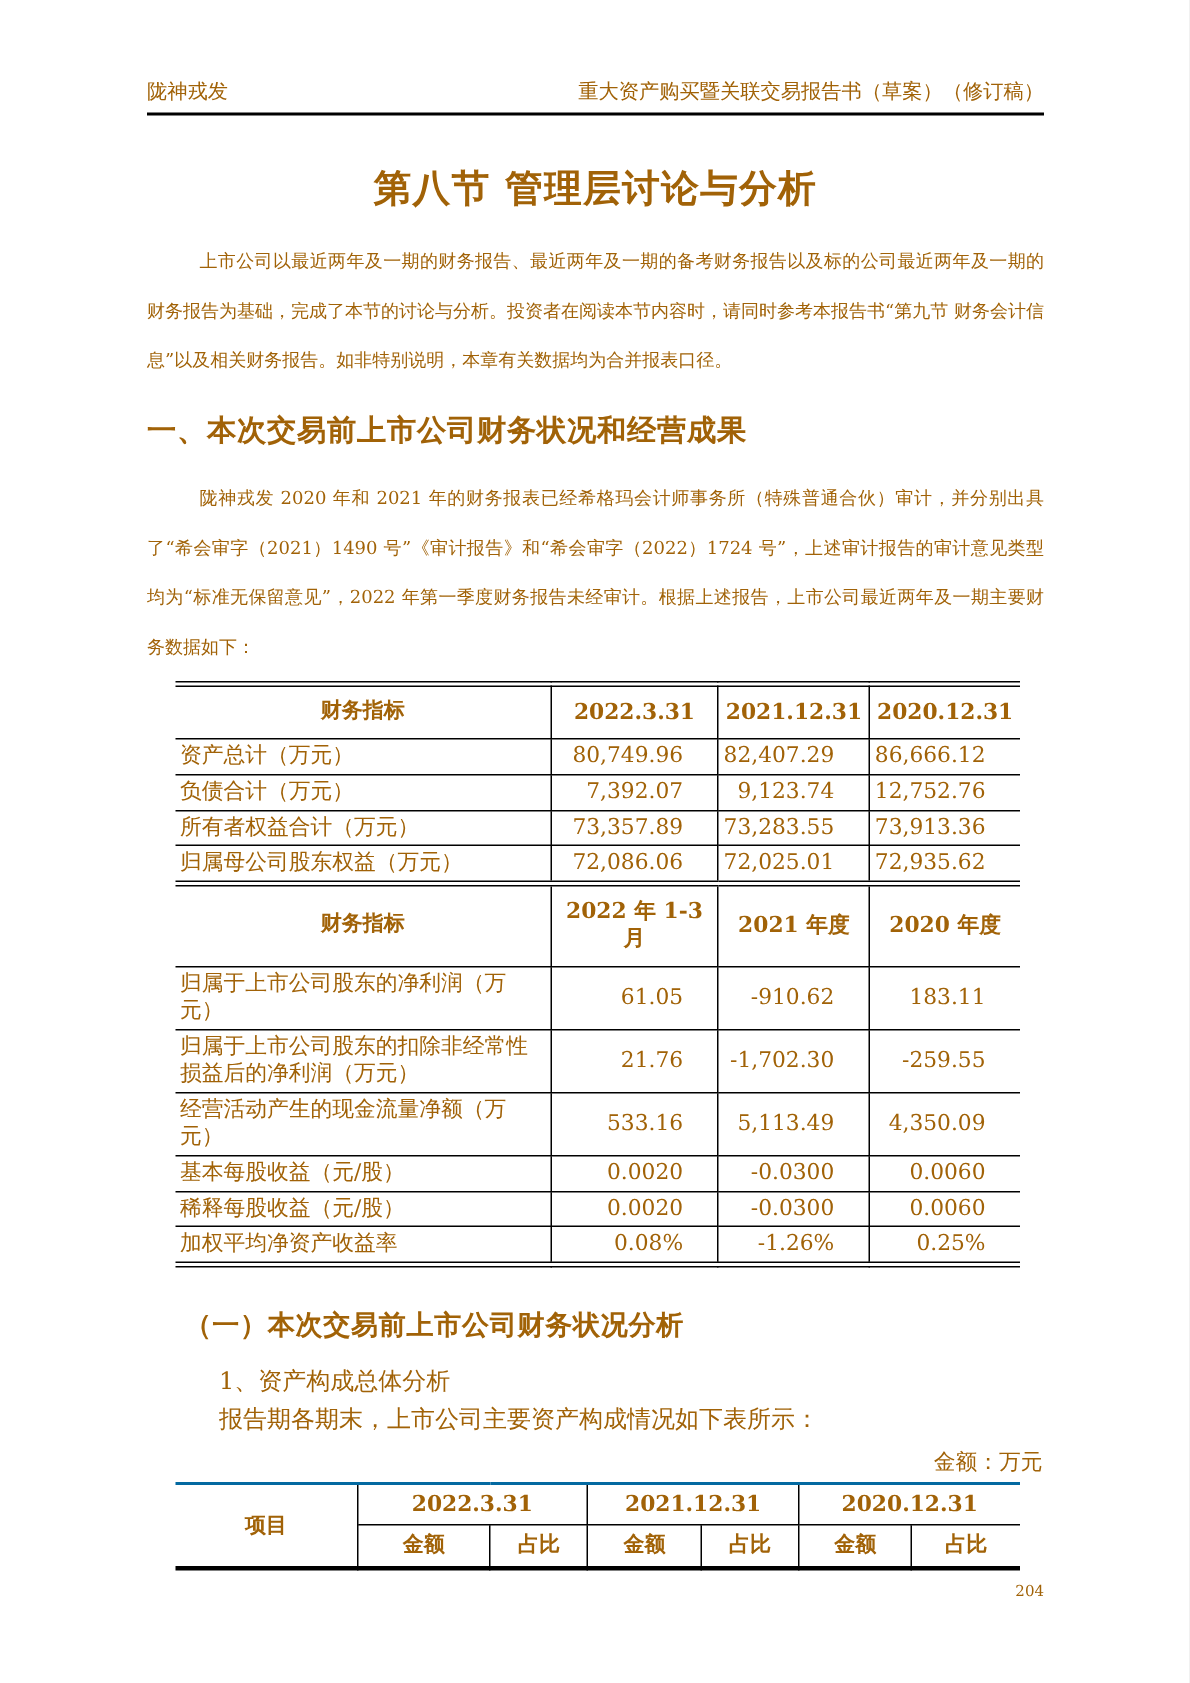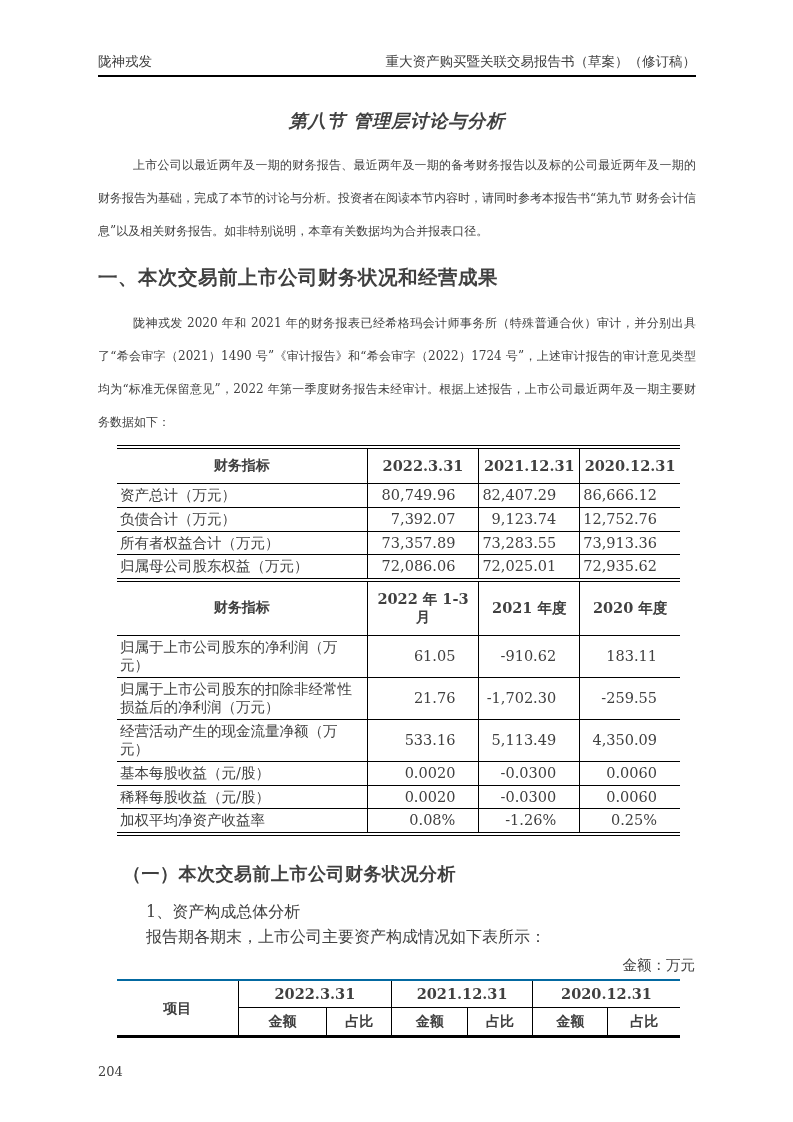--- a/index.html
+++ b/index.html
@@ -4,35 +4,34 @@
 <style>
   html,body { margin:0; padding:0; background:#e8e8e8; }
   .page {
     position:relative;
     width:793px; height:1122px;
     margin:0 auto;
     background:#ffffff;
     box-sizing:border-box;
     padding:52px 97px 0 98px;
     font-family:"DejaVu Serif", serif;
-    color:#404040;
+    color:#a16207;
     overflow:hidden;
   }
   .running-header {
     display:flex; justify-content:space-between; align-items:flex-end;
     font-size:13.5px; line-height:1.4;
     padding-bottom:4px;
     border-bottom:2px solid #000;
   }
   .chapter-title {
     font-family:"DejaVu Sans", sans-serif;
-    font-weight:bold; font-size:18px;
+    font-weight:bold; font-size:25px;
     text-align:center; letter-spacing:1px;
     margin:32px 0 0 0;
-    font-style:italic;
   }
   p.body {
     font-size:12px; line-height:33px;
     text-align:justify; text-indent:35px;
     margin:16px 0 0 0;
   }
   h2.section-h {
     font-family:"DejaVu Sans", sans-serif;
     font-weight:bold; font-size:19.5px; letter-spacing:0.5px;
     margin:16px 0 0 0;
@@ -57,21 +56,21 @@
   .fin tr > *:last-child  { border-right:none; }
   .fin tr.mid > th { border-top:4px double #000; }
 
   table.asset { width:563px; margin:0 0 0 19px; border-collapse:collapse; font-size:14.5px; }
   table.asset { border-top:2px solid #0369a1; border-bottom:3px solid #000; }
   .asset th { border:1px solid #000; font-weight:bold; text-align:center; padding:4px 2px; line-height:1.3; }
   .asset th.zh { font-family:"DejaVu Sans", sans-serif; font-size:14px; }
   .asset tr > *:first-child { border-left:none; }
   .asset tr > *:last-child  { border-right:none; }
 
-  .page-number { text-align:left; font-size:13px; margin-top:26px; }
+  .page-number { text-align:right; font-size:10px; margin-top:9px; }
 </style>
 </head>
 <body>
 
 <div class="page">
 
   <div class="running-header">
     <span>陇神戎发</span>
     <span>重大资产购买暨关联交易报告书（草案）（修订稿）</span>
   </div>

